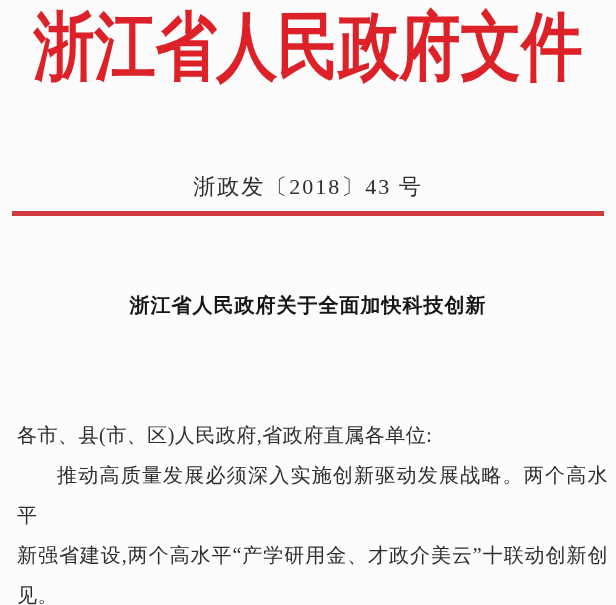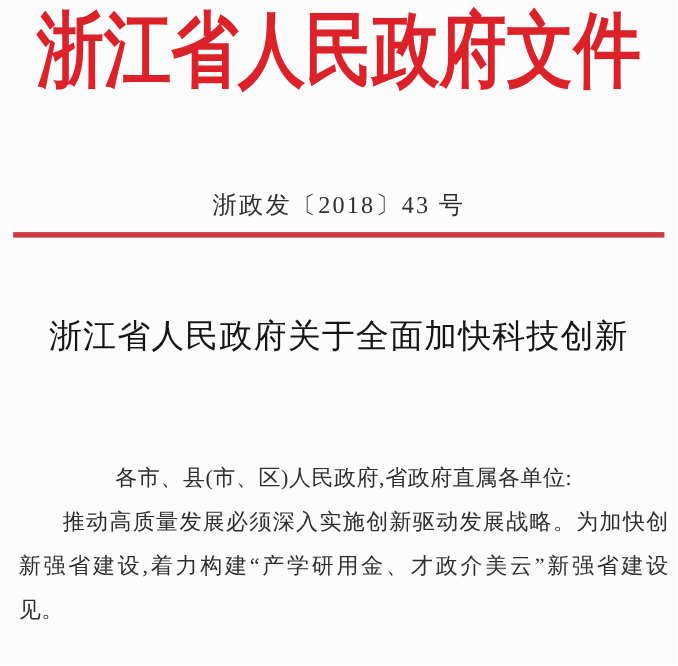--- a/index.html
+++ b/index.html
@@ -48,39 +48,38 @@
     right: 12px;
     height: 5px;
     background: var(--divider-red, #cf3a40);
   }
   .doc-title {
     position: absolute;
     top: 282px;
     left: 0;
     right: 0;
     text-align: center;
-    font-size: 30px;
+    font-size: 20px;
     line-height: 47px;
-    font-weight: normal;
+    font-weight: bold;
     letter-spacing: 1px;
     color: var(--title-ink, #161616);
   }
   .body-block {
     position: absolute;
     top: 415px;
     left: 17px;
     right: 8px;
     font-size: 20px;
     line-height: 40px;
     color: var(--body-ink, #2e2e2e);
   }
   .salutation {
     letter-spacing: 0.5px;
     white-space: nowrap;
-    text-align: center;
   }
   .para-line {
     text-align: justify;
     text-align-last: justify;
     letter-spacing: 0.5px;
   }
   .para-line.first {
     text-indent: 2em;
   }
   .para-line.last {
@@ -99,19 +98,19 @@
 
   <div class="red-divider"></div>
 
   <div class="doc-title">
     <div class="title-line">浙江省人民政府关于全面加快科技创新</div>
   </div>
 
   <div class="body-block">
     <div class="salutation">各市、县(市、区)人民政府,省政府直属各单位:</div>
     <div class="para">
-      <div class="para-line first">推动高质量发展必须深入实施创新驱动发展战略。为加快创</div>
-      <div class="para-line">新强省建设,着力构建“产学研用金、才政介美云”新强省建设</div>
+      <div class="para-line first">推动高质量发展必须深入实施创新驱动发展战略。两个高水平</div>
+      <div class="para-line">新强省建设,两个高水平“产学研用金、才政介美云”十联动创新创</div>
       <div class="para-line last">见。</div>
     </div>
   </div>
 
 </div>
 
 </body></html>

